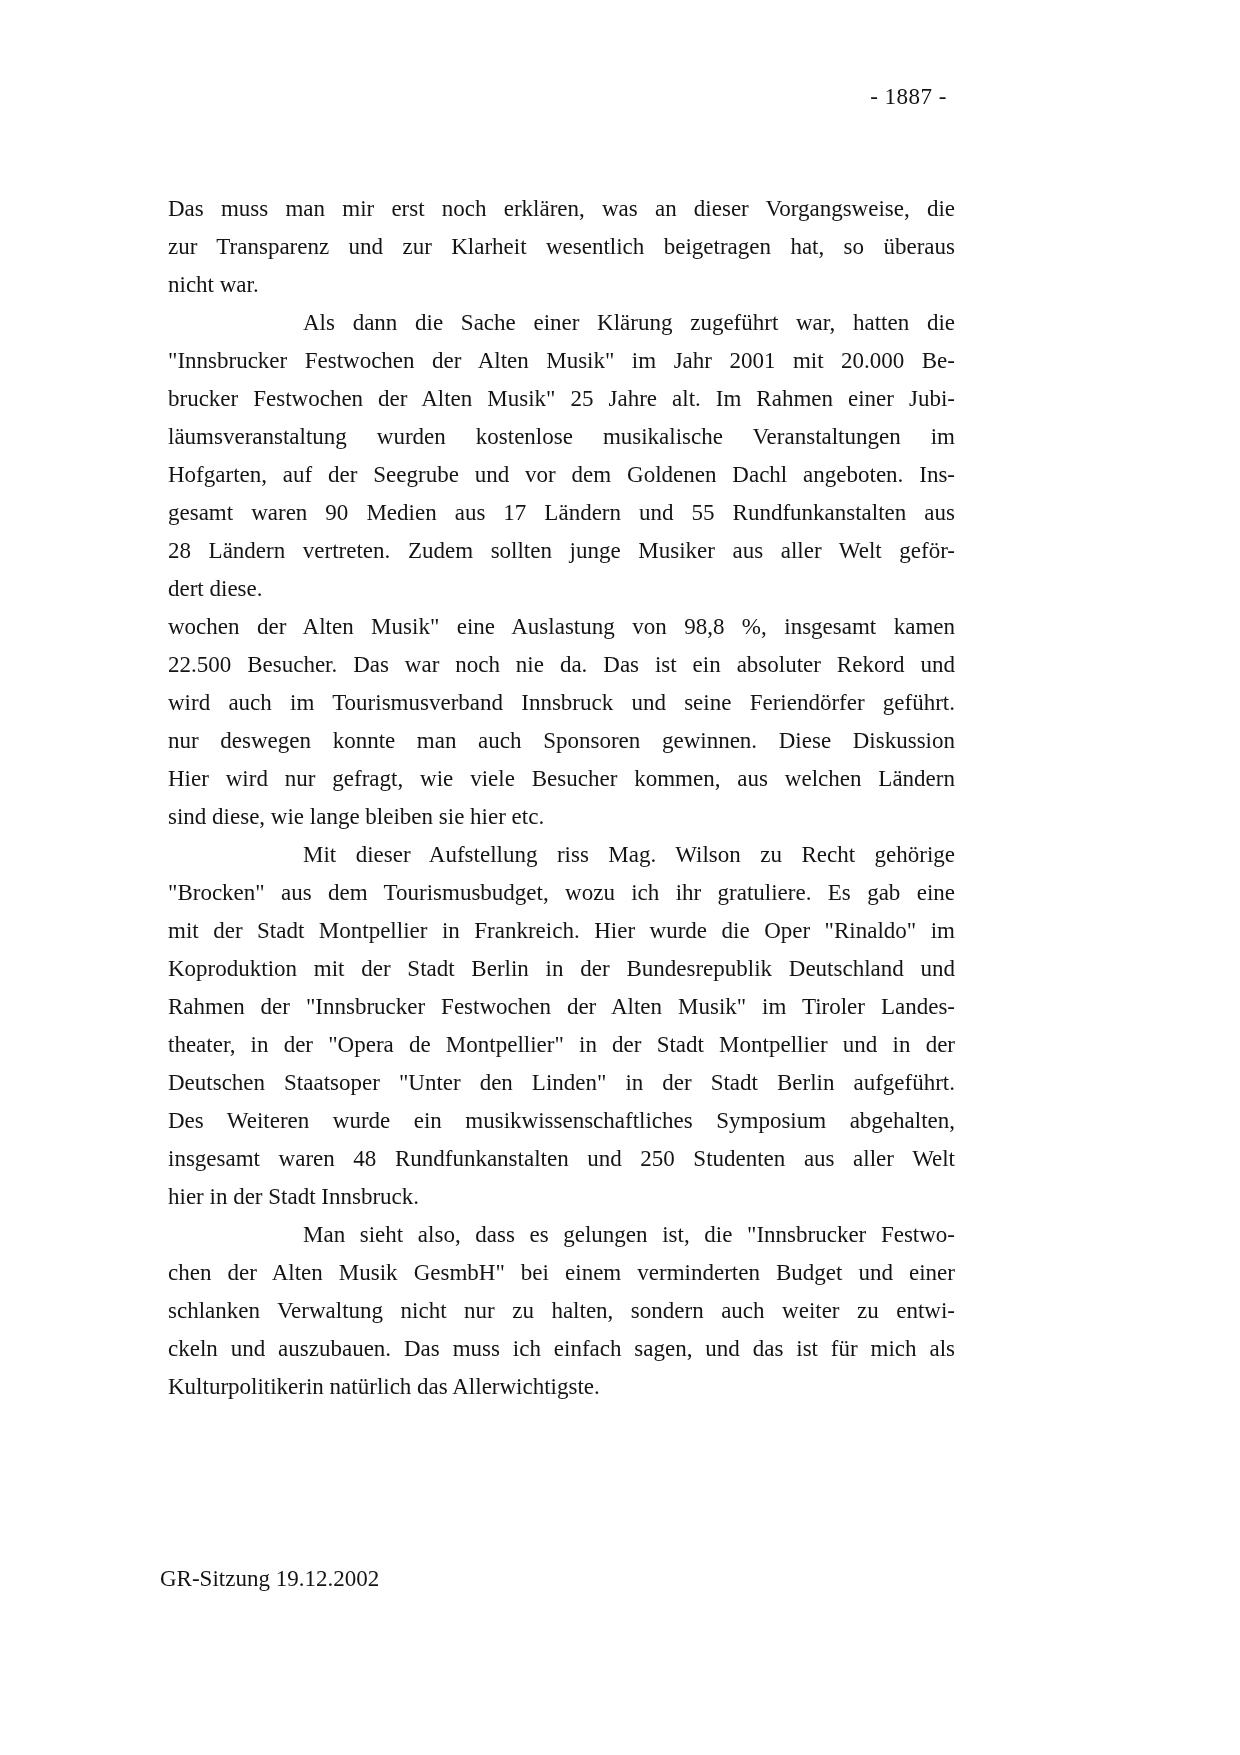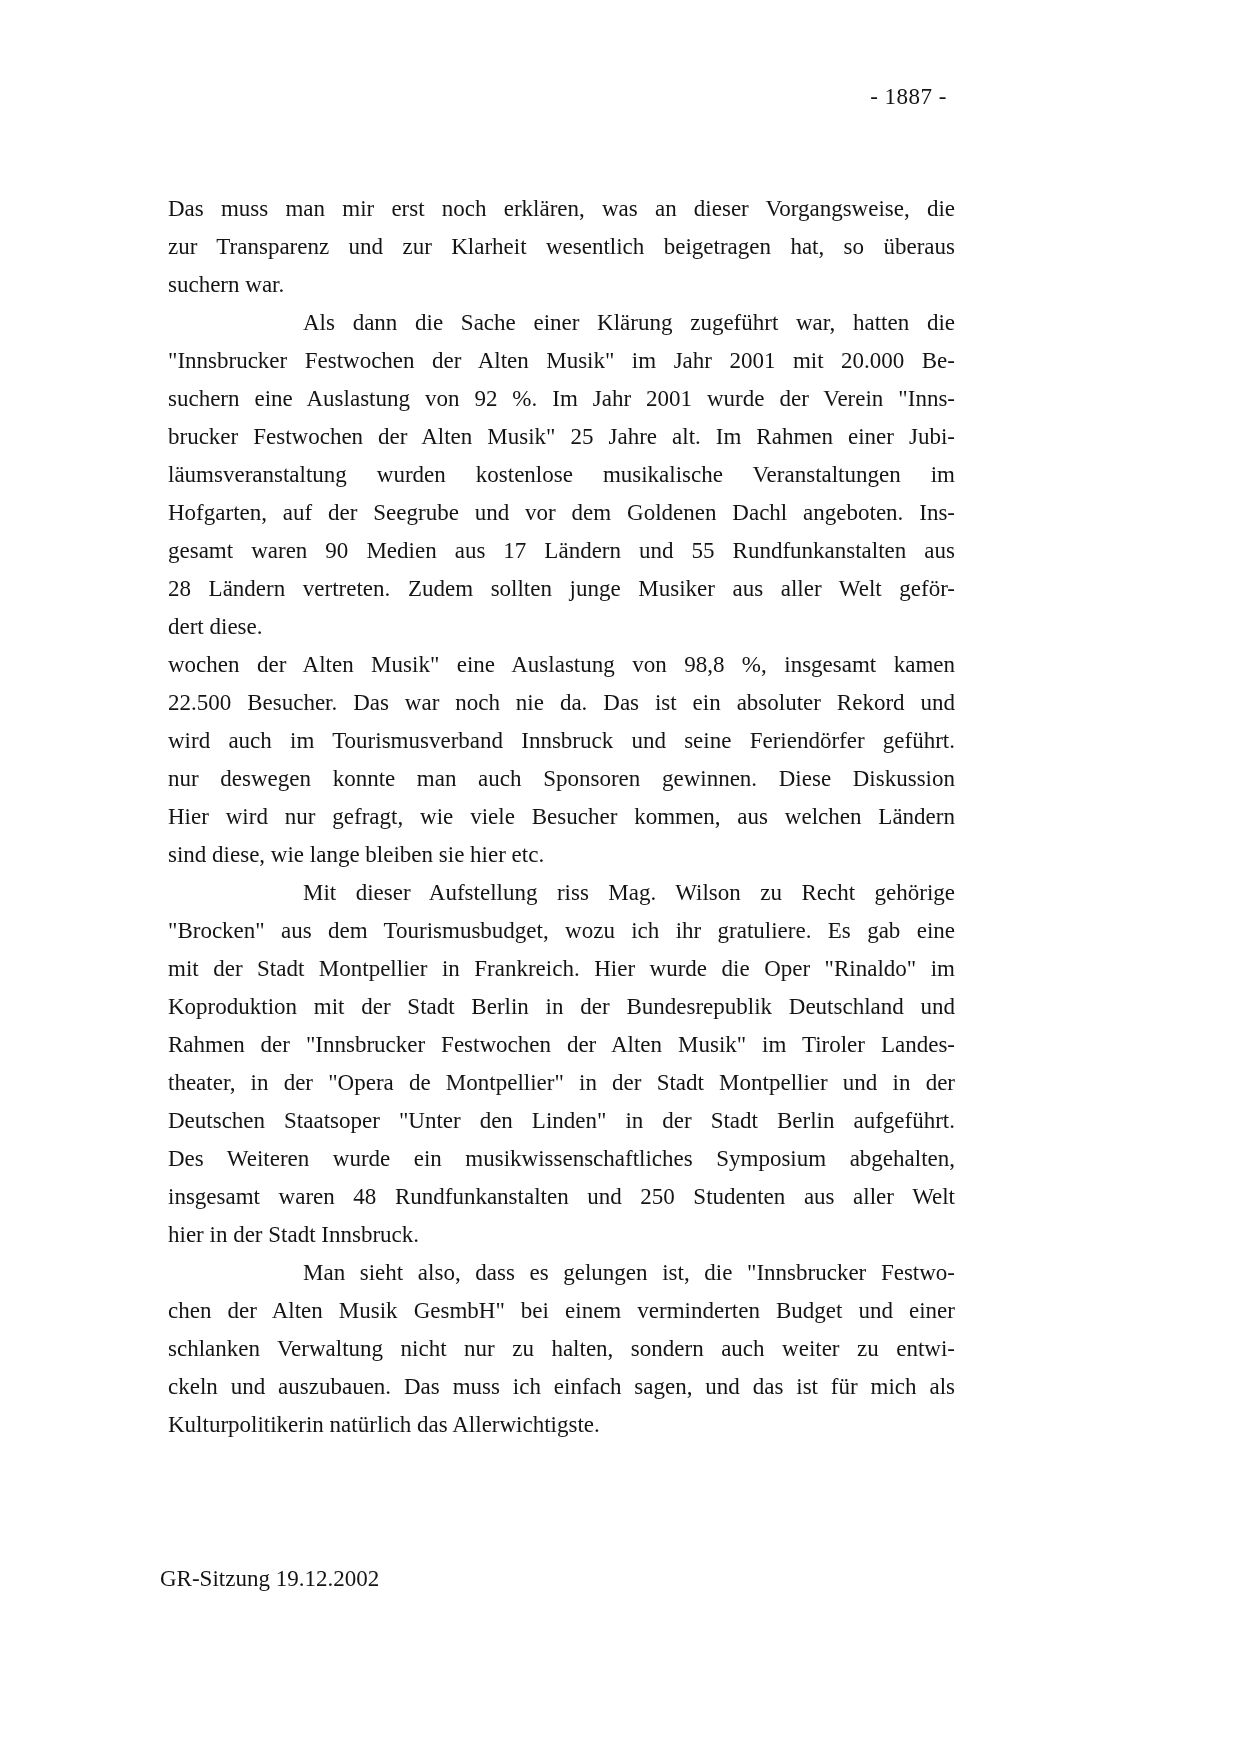--- a/index.html
+++ b/index.html
@@ -59,26 +59,25 @@
 </head>
 <body>
 
 <div class="page">
   <div class="page-number">- 1887 -</div>
 
   <div class="text-block">
       <div class="paragraph">
         <div class="line">Das muss man mir erst noch erklären, was an dieser Vorgangsweise, die</div>
         <div class="line">zur Transparenz und zur Klarheit wesentlich beigetragen hat, so überaus</div>
-        <div class="line last">suchern war.</div>
+        <div class="line last">nicht war.</div>
       </div>
       <div class="paragraph">
         <div class="line indent">Als dann die Sache einer Klärung zugeführt war, hatten die</div>
         <div class="line">"Innsbrucker Festwochen der Alten Musik" im Jahr 2001 mit 20.000 Be-</div>
-        <div class="line">suchern eine Auslastung von 92 %. Im Jahr 2001 wurde der Verein "Inns-</div>
         <div class="line">brucker Festwochen der Alten Musik" 25 Jahre alt. Im Rahmen einer Jubi-</div>
         <div class="line">läumsveranstaltung wurden kostenlose musikalische Veranstaltungen im</div>
         <div class="line">Hofgarten, auf der Seegrube und vor dem Goldenen Dachl angeboten. Ins-</div>
         <div class="line">gesamt waren 90 Medien aus 17 Ländern und 55 Rundfunkanstalten aus</div>
         <div class="line">28 Ländern vertreten. Zudem sollten junge Musiker aus aller Welt geför-</div>
         <div class="line last">dert diese.</div>
       </div>
       <div class="paragraph">
         <div class="line">wochen der Alten Musik" eine Auslastung von 98,8 %, insgesamt kamen</div>
         <div class="line">22.500 Besucher. Das war noch nie da. Das ist ein absoluter Rekord und</div>

